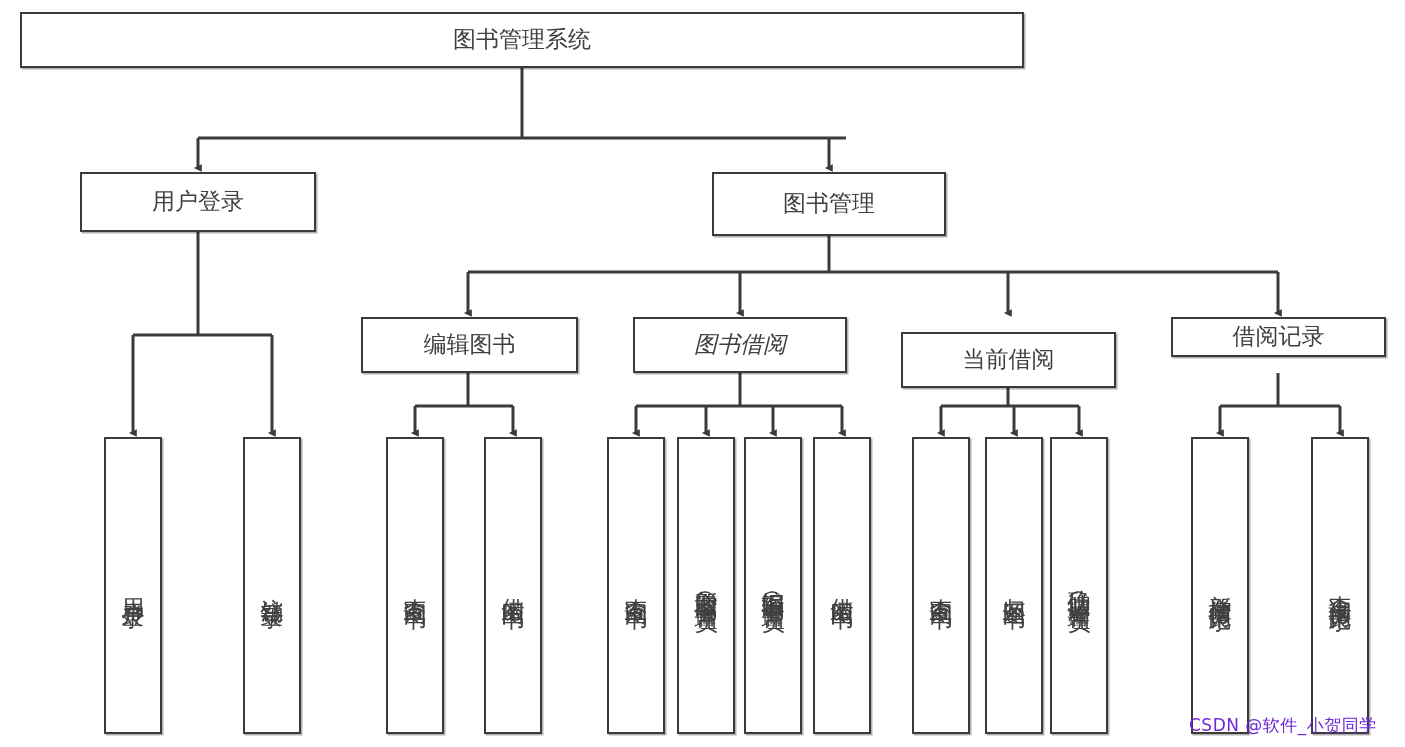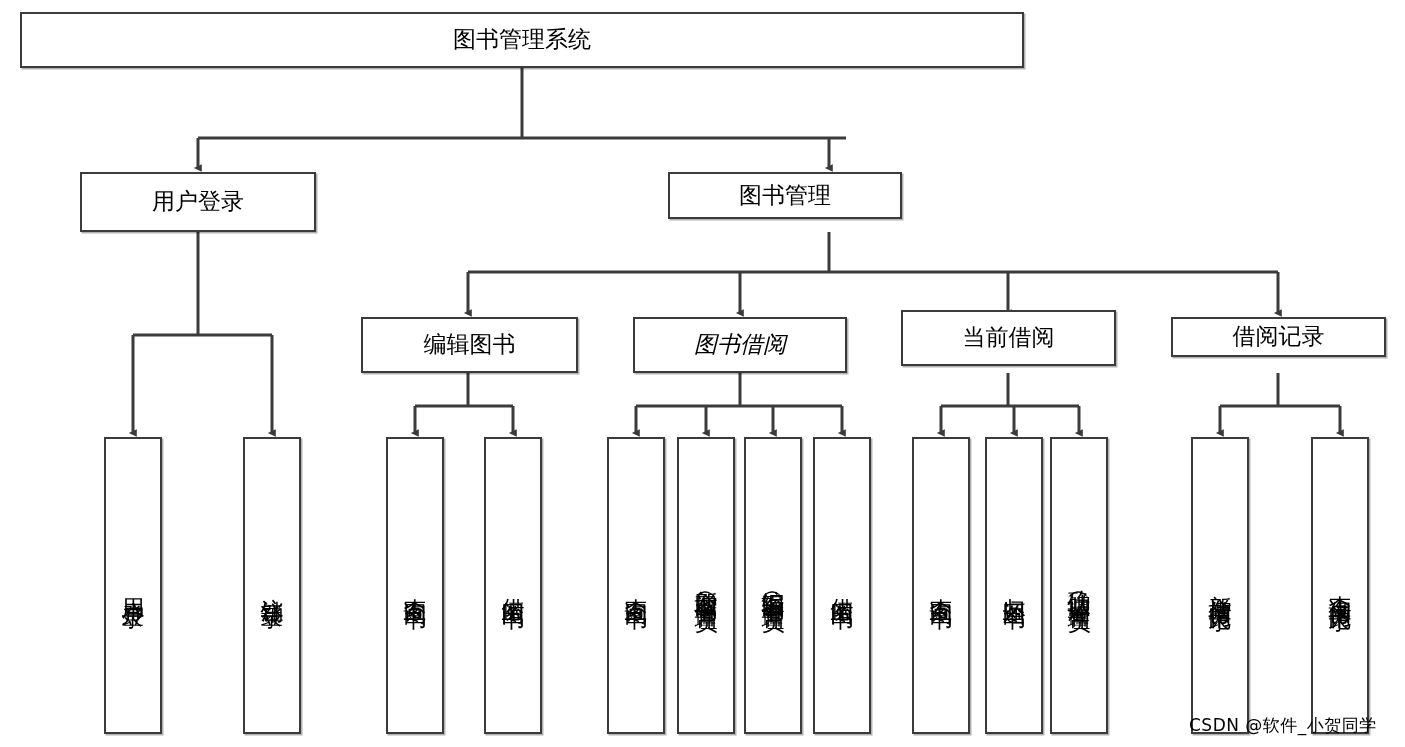--- a/index.html
+++ b/index.html
@@ -31,21 +31,21 @@
     position: absolute;
     box-sizing: border-box;
     background: #ffffff;
     border: 2px solid #3b3b3b;
     display: flex;
     align-items: center;
     justify-content: center;
     box-shadow: 1.5px 1.5px 0 rgba(0,0,0,0.30);
   }
   .node-label {
-    color: #000000;
+    color: #404040;
     text-align: center;
     line-height: 1.18;
     white-space: nowrap;
   }
   .node.horizontal .node-label {
     font-size: 23px;
   }
   .node.root .node-label {
     font-size: 23px;
   }
@@ -59,21 +59,21 @@
     font-size: 23px;
     letter-spacing: 3px;
     line-height: 1;
     max-height: 100%;
   }
   #watermark {
     position: absolute;
     left: 1189px;
     top: 714px;
     font-size: 17px;
-    color: #000000;
+    color: #6d28d9;
     letter-spacing: 0.5px;
     white-space: nowrap;
     font-family: "DejaVu Sans", "Liberation Sans", sans-serif;
   }
 </style>
 </head>
 <body>
 
 <div id="diagram-root">
 
@@ -129,33 +129,33 @@
   </svg>
 
   <div class="node root horizontal" style="left:20px; top:12px; width:1004px; height:56px;">
     <span class="node-label">图书管理系统</span>
   </div>
 
   <div class="node horizontal" style="left:80px; top:172px; width:236px; height:60px;">
     <span class="node-label">用户登录</span>
   </div>
 
-  <div class="node horizontal" style="left:668px; top:172px; width:234px; height:47px;">
+  <div class="node horizontal" style="left:712px; top:172px; width:234px; height:64px;">
     <span class="node-label">图书管理</span>
   </div>
 
   <div class="node horizontal" style="left:361px; top:317px; width:217px; height:56px;">
     <span class="node-label">编辑图书</span>
   </div>
 
   <div class="node horizontal" style="left:633px; top:317px; width:214px; height:56px;font-style:italic;">
     <span class="node-label">图书借阅</span>
   </div>
 
-  <div class="node horizontal" style="left:901px; top:310px; width:215px; height:56px;">
+  <div class="node horizontal" style="left:901px; top:332px; width:215px; height:56px;">
     <span class="node-label">当前借阅</span>
   </div>
 
   <div class="node horizontal" style="left:1171px; top:317px; width:215px; height:40px;">
     <span class="node-label">借阅记录</span>
   </div>
 
   <div class="node vertical" style="left:104px; top:437px; width:58px; height:297px;">
     <span class="node-label">用户登录</span>
   </div>

